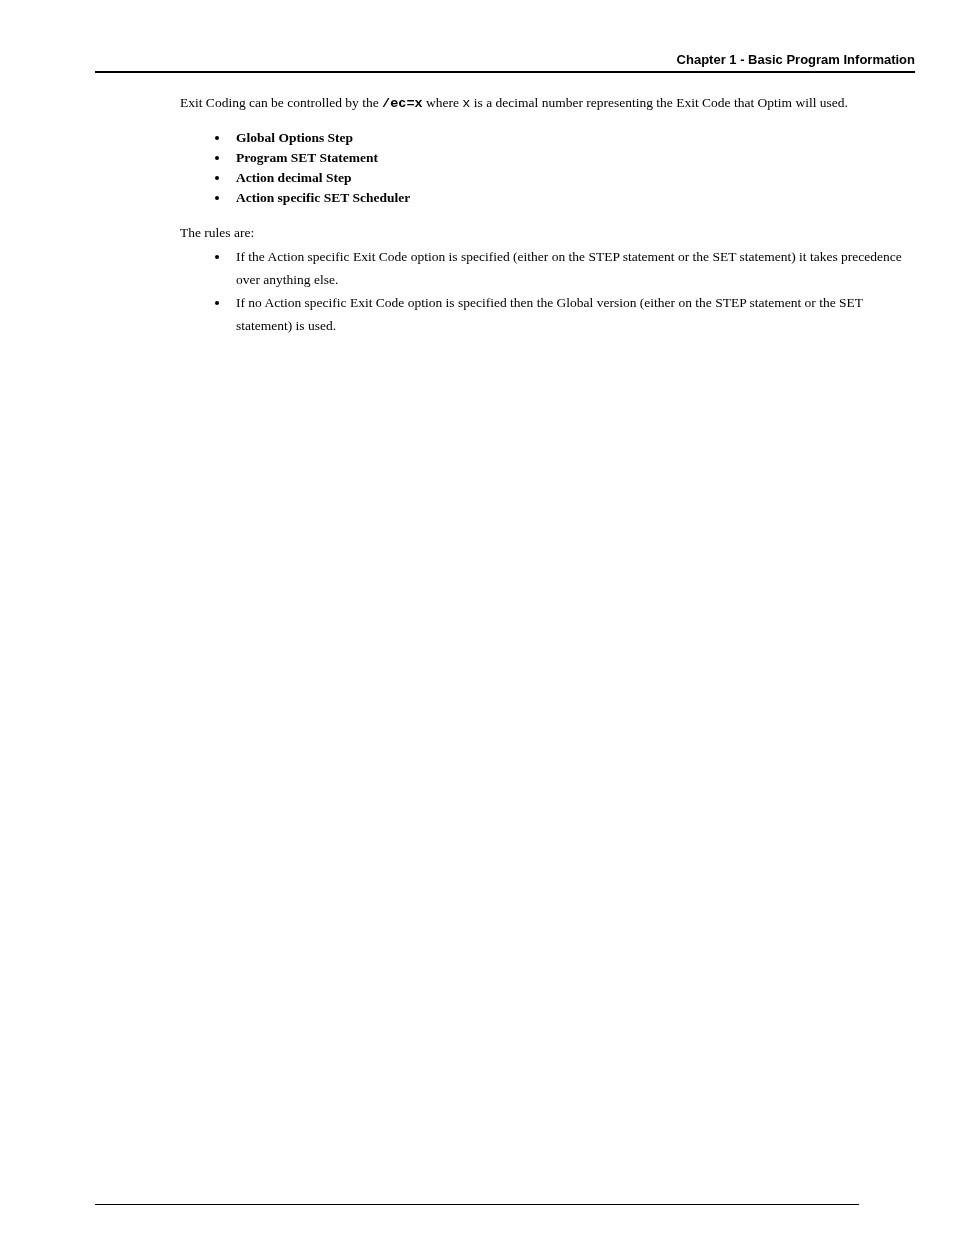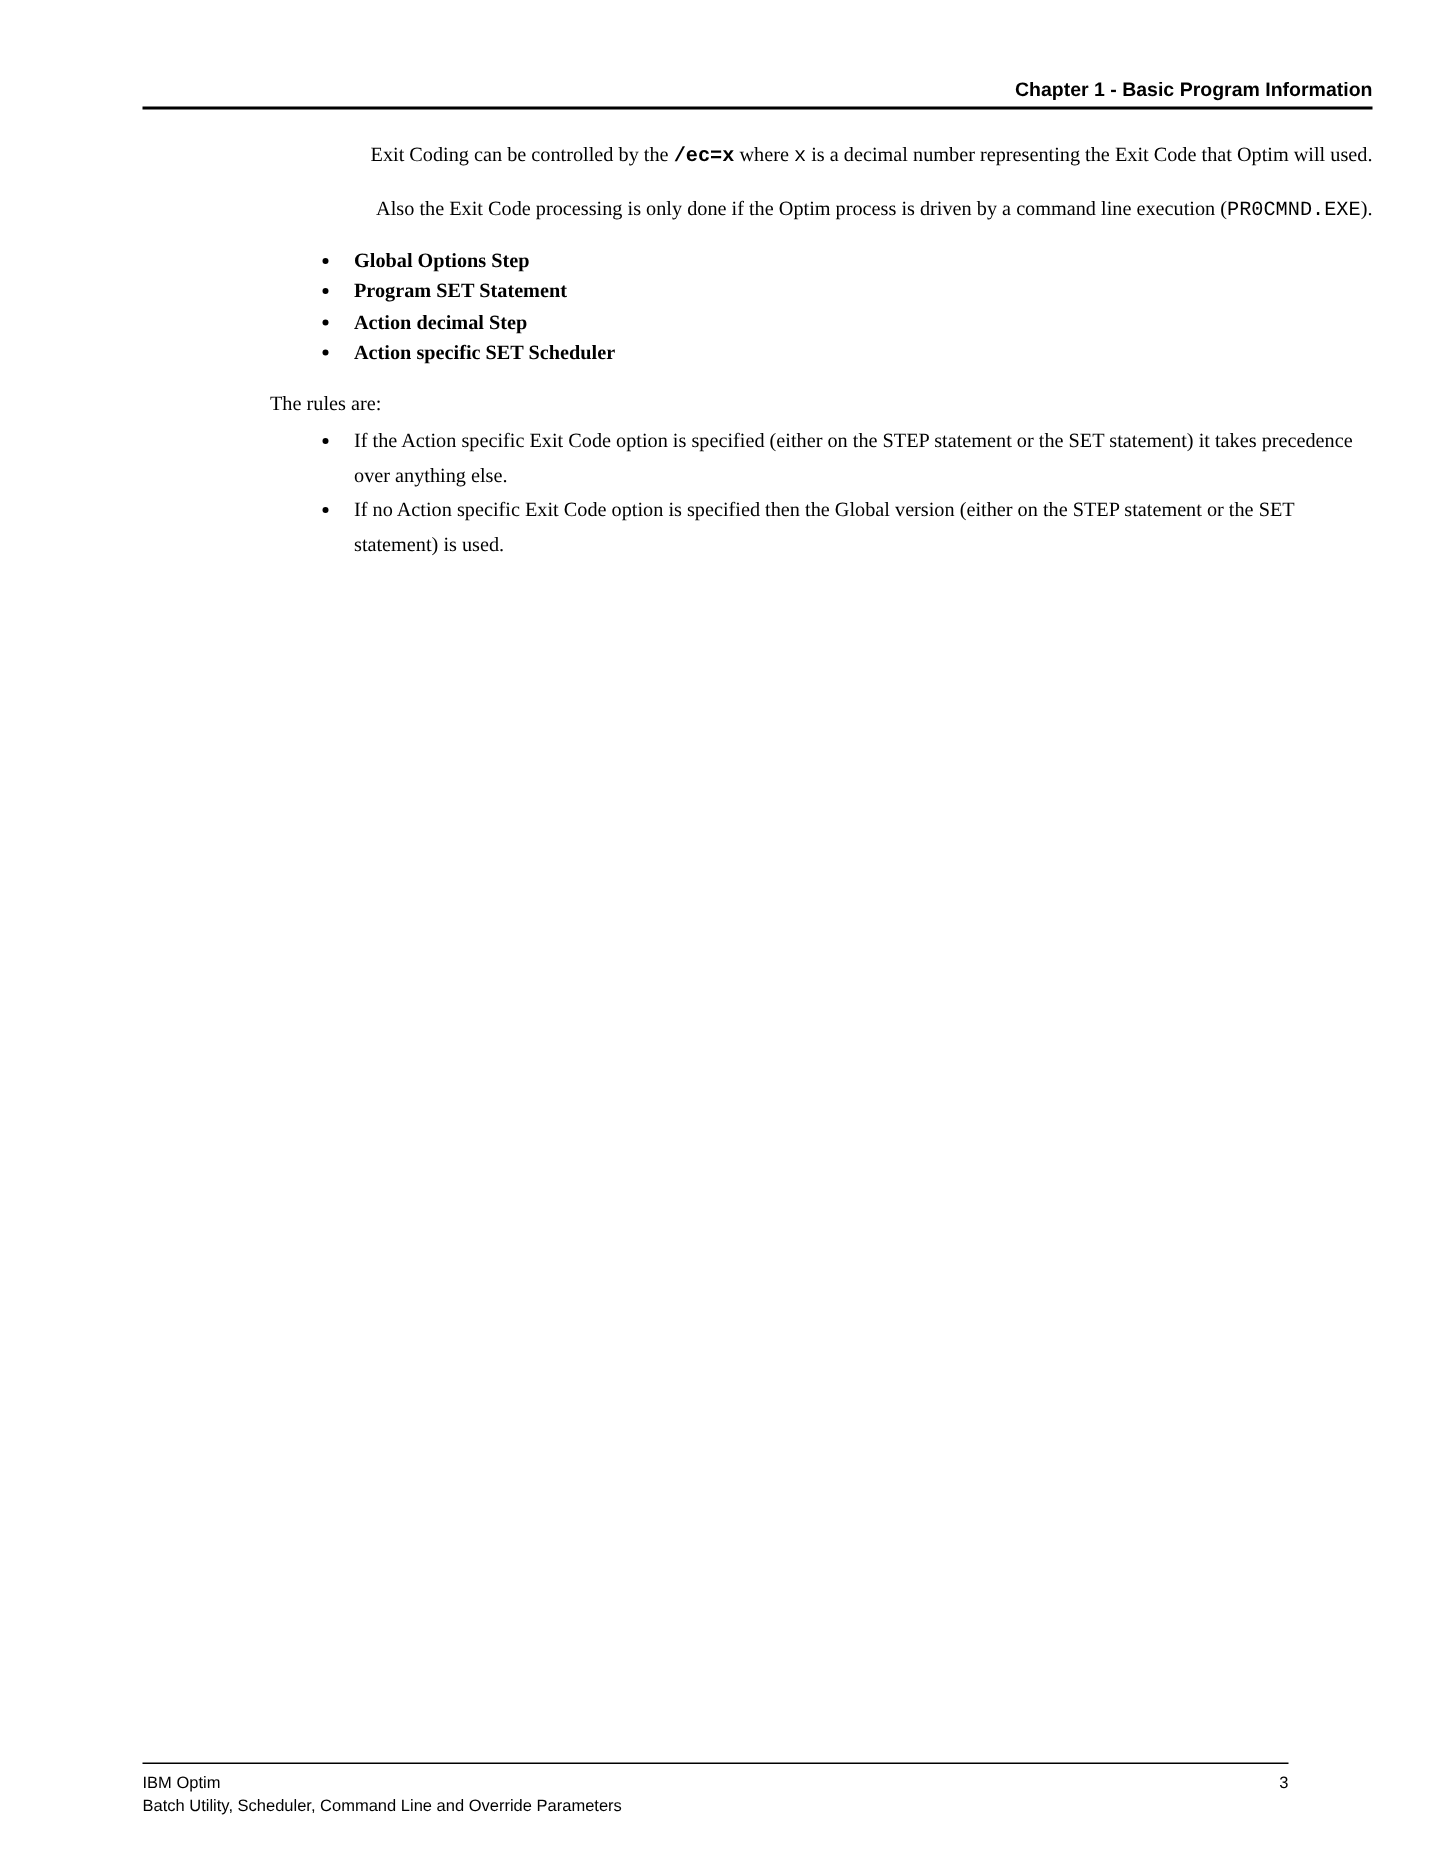--- a/index.html
+++ b/index.html
@@ -23,21 +23,21 @@
     margin-top: 12px;
   }
   .header-right {
     text-align: right;
     font-family: Arial, Helvetica, sans-serif;
     font-size: 13px;
     font-weight: bold;
     margin-bottom: 4px;
   }
   .hr-top { border: none; border-top: 2px solid #000; margin: 0 0 20px 0; }
-  .para { margin: 0 0 14px 0; line-height: 1.45; text-align: right; }
+  .para { margin: 0 0 14px 0; line-height: 1.45; }
   .para-tight { margin: 0 0 4px 0; line-height: 1.45; }
   .indent { margin-left: 85px; }
   ul.bullets {
     list-style: disc;
     margin: 4px 0 14px 0;
     padding-left: 135px;
   }
   ul.bullets li {
     line-height: 1.7;
     padding-left: 6px;
@@ -61,40 +61,30 @@
 <body>
 
 <div class="page">
   <div class="header-right">Chapter 1 - Basic Program Information</div>
   <hr class="hr-top">
 
   <p class="para indent">
     <span>Exit Coding can be controlled by the </span><span class="mono bold">/ec=x</span><span> where </span><span class="mono">x</span><span> is a decimal number representing the Exit Code that Optim will used.</span>
   </p>
 
-  <p class="para indent">
-    <span>Also the Exit Code processing is only done if the Optim process is driven by a command line execution (</span><span class="mono">PR0CMND.EXE</span><span>).</span>
-  </p>
 
   <ul class="bullets tight">
     <li>Global Options Step</li>
     <li>Program SET Statement</li>
     <li>Action decimal Step</li>
     <li>Action specific SET Scheduler</li>
   </ul>
 
   <p class="para-tight indent">The rules are:</p>
   <ul class="bullets">
     <li>If the Action specific Exit Code option is specified (either on the STEP statement or the SET statement) it takes precedence over anything else.</li>
     <li>If no Action specific Exit Code option is specified then the Global version (either on the STEP statement or the SET statement) is used.</li>
   </ul>
 
   <div class="footer">
     <hr class="hr-bottom">
-    <div class="footer-row">
-      <div>
-        <div>IBM Optim</div>
-        <div>Batch Utility, Scheduler, Command Line and Override Parameters</div>
-      </div>
-      <div>3</div>
-    </div>
   </div>
 </div>
 
 </body></html>

